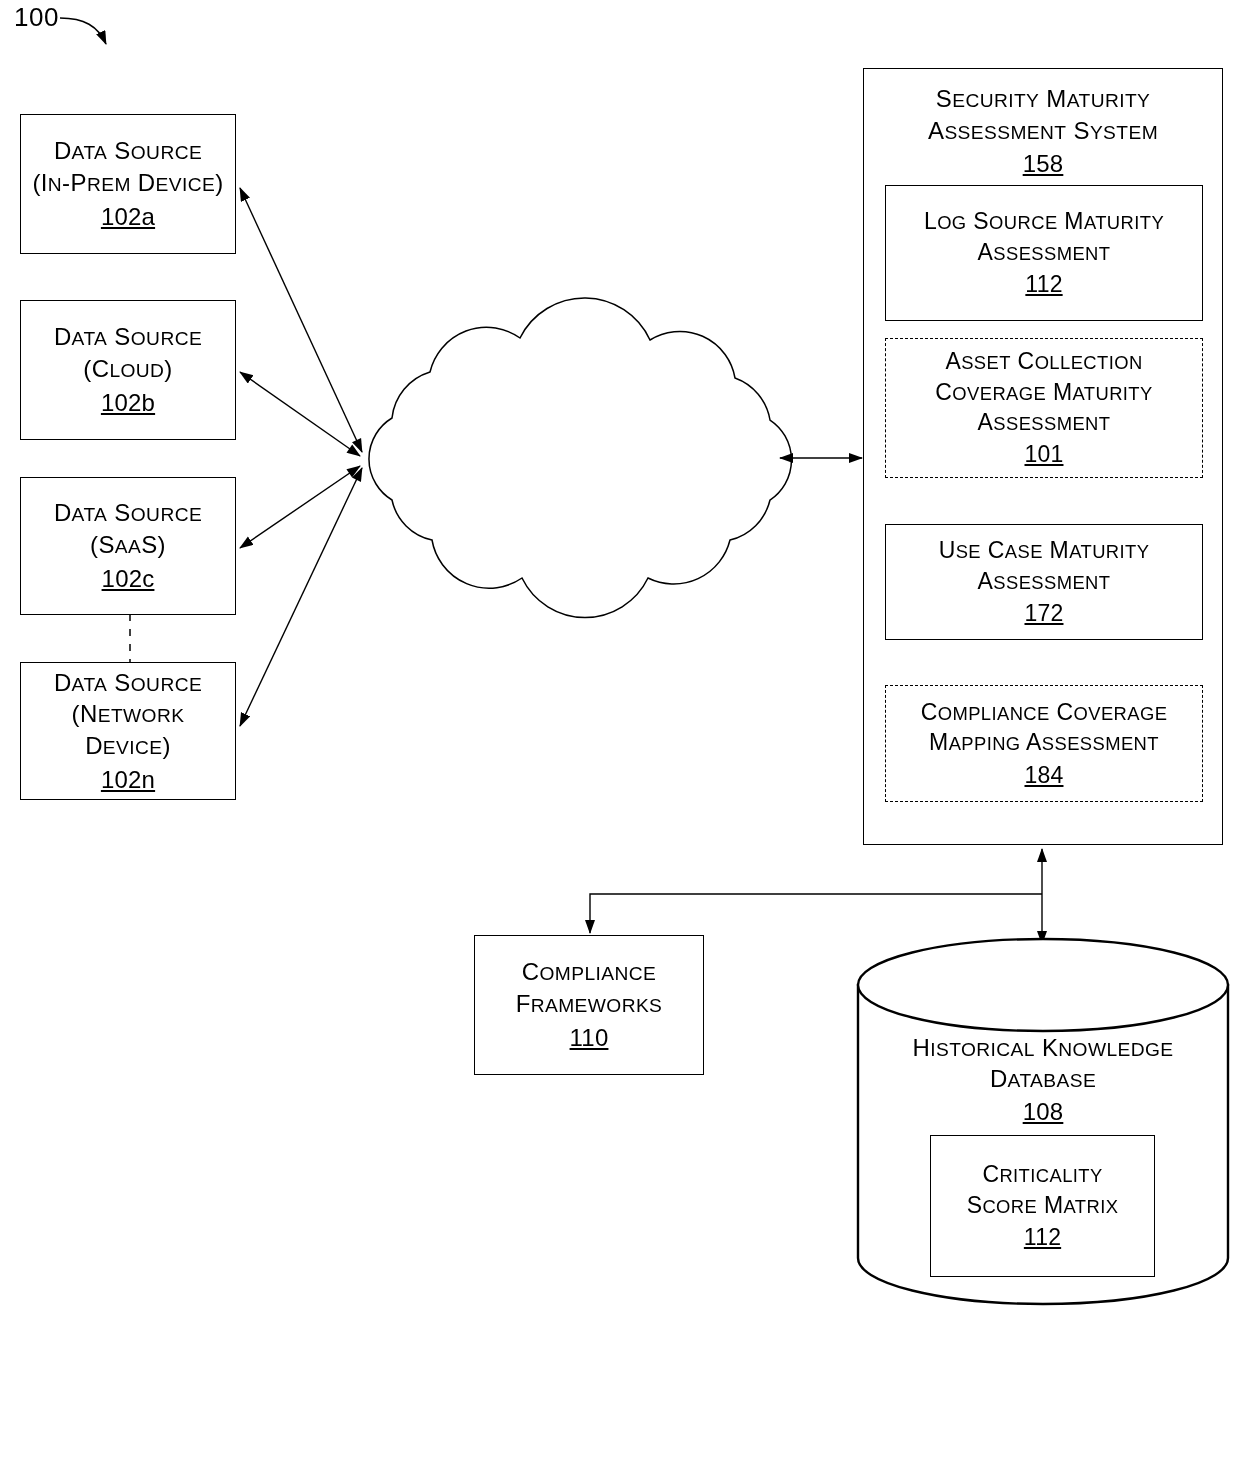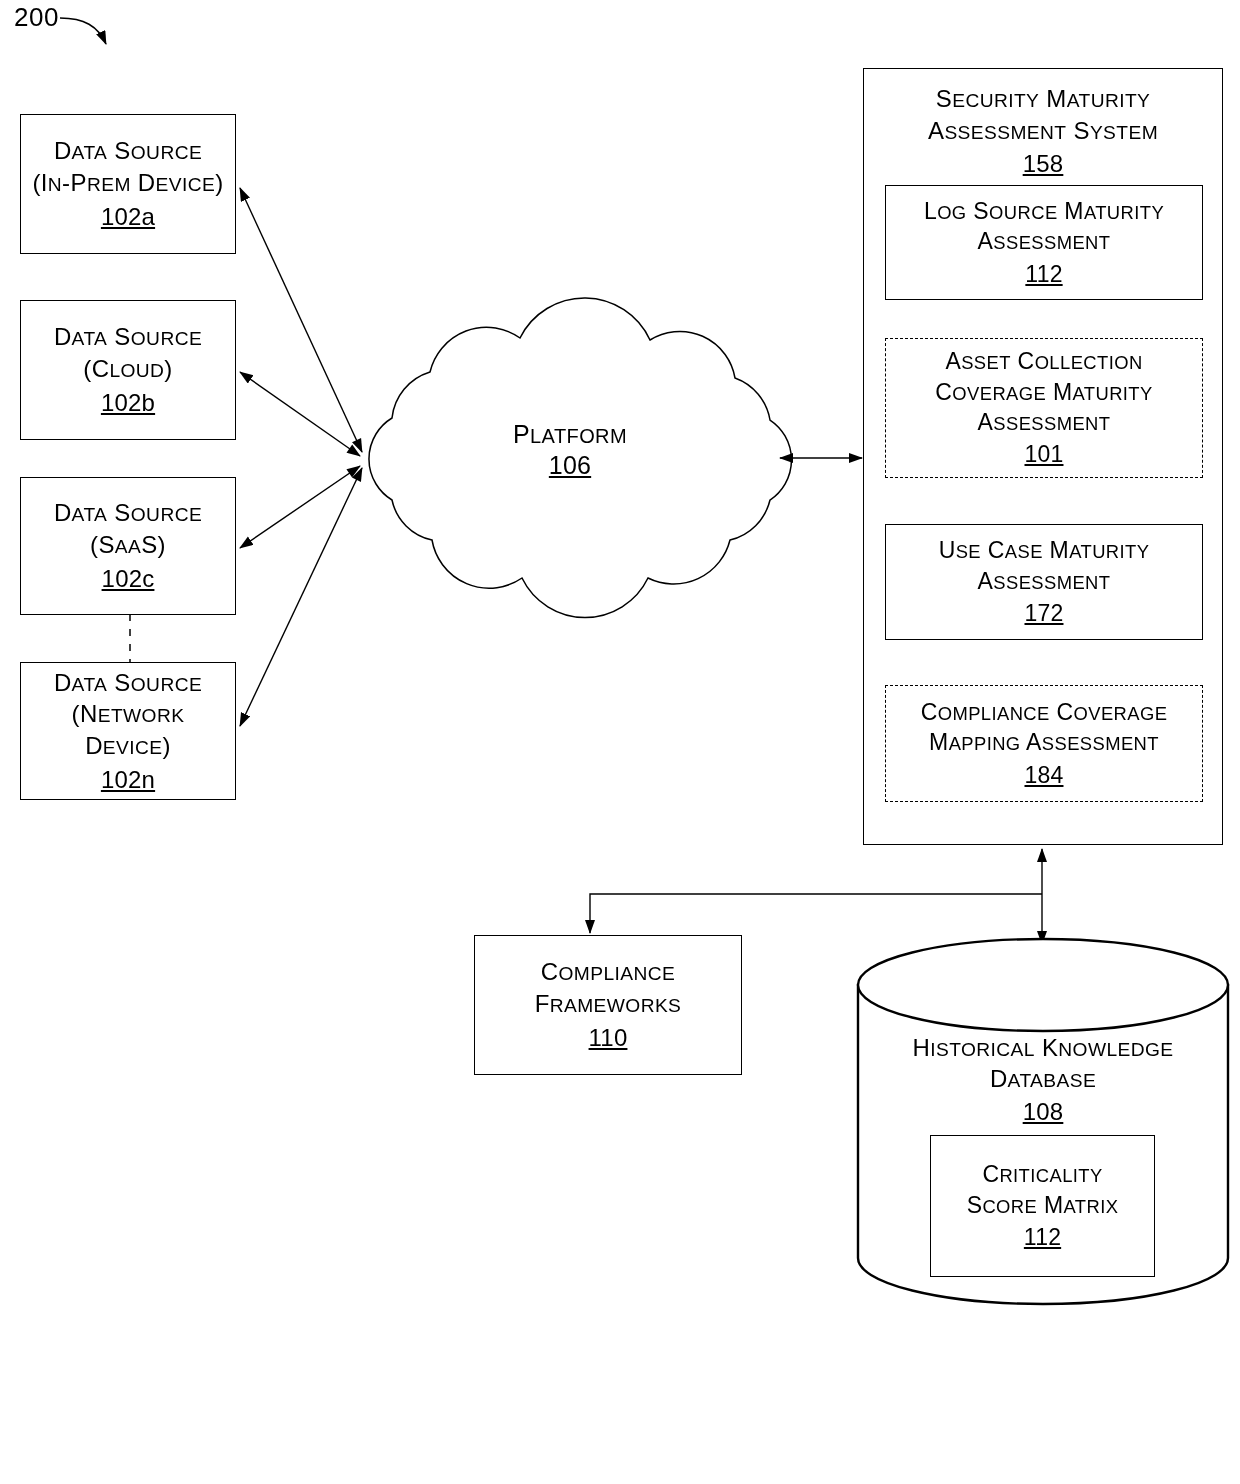--- a/index.html
+++ b/index.html
@@ -99,21 +99,21 @@
     font-size: 23px;
   }
   .inner-dashed { border-style: dashed; border-width: 1.3px; }
   .inner-solid  { border-width: 1.3px; }
 </style>
 </head>
 <body>
 
 <div id="page">
 
-  <div id="fig-number-100">200</div>
+  <div id="fig-number-100">100</div>
 
   <svg id="wires" viewBox="0 0 1240 1484">
     <defs>
       <marker id="ah" markerWidth="12" markerHeight="12" refX="10" refY="4" orient="auto" markerUnits="userSpaceOnUse">
         <path d="M0,0 L11,4 L0,8 z" fill="#000"></path>
       </marker>
       <marker id="ah-start" markerWidth="12" markerHeight="12" refX="1" refY="4" orient="auto" markerUnits="userSpaceOnUse">
         <path d="M11,0 L0,4 L11,8 z" fill="#000"></path>
       </marker>
       <marker id="ahs" markerWidth="16" markerHeight="16" refX="13" refY="5" orient="auto" markerUnits="userSpaceOnUse">
@@ -175,31 +175,27 @@
     <span class="ln ref">102c</span>
   </div>
 
   <div class="node" style="left:20px; top:662px; width:216px; height:138px; font-size:24px;">
     <span class="ln sc">D<span style="font-size:0.80em">A</span><span style="font-size:0.80em">T</span><span style="font-size:0.80em">A</span> S<span style="font-size:0.80em">O</span><span style="font-size:0.80em">U</span><span style="font-size:0.80em">R</span><span style="font-size:0.80em">C</span><span style="font-size:0.80em">E</span></span>
     <span class="ln sc">(N<span style="font-size:0.80em">E</span><span style="font-size:0.80em">T</span><span style="font-size:0.80em">W</span><span style="font-size:0.80em">O</span><span style="font-size:0.80em">R</span><span style="font-size:0.80em">K</span></span>
     <span class="ln sc">D<span style="font-size:0.80em">E</span><span style="font-size:0.80em">V</span><span style="font-size:0.80em">I</span><span style="font-size:0.80em">C</span><span style="font-size:0.80em">E</span>)</span>
     <span class="ln ref">102n</span>
   </div>
 
-  <div class="cloud-label">
-    <div class="ln sc">P<span style="font-size:0.80em">L</span><span style="font-size:0.80em">A</span><span style="font-size:0.80em">T</span><span style="font-size:0.80em">F</span><span style="font-size:0.80em">O</span><span style="font-size:0.80em">R</span><span style="font-size:0.80em">M</span></div>
-    <div class="ln ref">106</div>
-  </div>
 
   <div class="node" style="left:863px; top:68px; width:360px; height:777px; justify-content:flex-start; padding-top:14px; font-size:24px;">
     <span class="ln sc">S<span style="font-size:0.80em">E</span><span style="font-size:0.80em">C</span><span style="font-size:0.80em">U</span><span style="font-size:0.80em">R</span><span style="font-size:0.80em">I</span><span style="font-size:0.80em">T</span><span style="font-size:0.80em">Y</span> M<span style="font-size:0.80em">A</span><span style="font-size:0.80em">T</span><span style="font-size:0.80em">U</span><span style="font-size:0.80em">R</span><span style="font-size:0.80em">I</span><span style="font-size:0.80em">T</span><span style="font-size:0.80em">Y</span></span>
     <span class="ln sc">A<span style="font-size:0.80em">S</span><span style="font-size:0.80em">S</span><span style="font-size:0.80em">E</span><span style="font-size:0.80em">S</span><span style="font-size:0.80em">S</span><span style="font-size:0.80em">M</span><span style="font-size:0.80em">E</span><span style="font-size:0.80em">N</span><span style="font-size:0.80em">T</span> S<span style="font-size:0.80em">Y</span><span style="font-size:0.80em">S</span><span style="font-size:0.80em">T</span><span style="font-size:0.80em">E</span><span style="font-size:0.80em">M</span></span>
     <span class="ln ref">158</span>
 
-    <div class="node inner-solid" style="left:21px; top:116px; width:318px; height:115px; font-size:23px;">
+    <div class="node inner-solid" style="left:21px; top:116px; width:318px; height:136px; font-size:23px;">
       <span class="ln sc">L<span style="font-size:0.80em">O</span><span style="font-size:0.80em">G</span> S<span style="font-size:0.80em">O</span><span style="font-size:0.80em">U</span><span style="font-size:0.80em">R</span><span style="font-size:0.80em">C</span><span style="font-size:0.80em">E</span> M<span style="font-size:0.80em">A</span><span style="font-size:0.80em">T</span><span style="font-size:0.80em">U</span><span style="font-size:0.80em">R</span><span style="font-size:0.80em">I</span><span style="font-size:0.80em">T</span><span style="font-size:0.80em">Y</span></span>
       <span class="ln sc">A<span style="font-size:0.80em">S</span><span style="font-size:0.80em">S</span><span style="font-size:0.80em">E</span><span style="font-size:0.80em">S</span><span style="font-size:0.80em">S</span><span style="font-size:0.80em">M</span><span style="font-size:0.80em">E</span><span style="font-size:0.80em">N</span><span style="font-size:0.80em">T</span></span>
       <span class="ln ref">112</span>
     </div>
 
     <div class="node inner-dashed" style="left:21px; top:269px; width:318px; height:140px; font-size:23px;">
       <span class="ln sc">A<span style="font-size:0.80em">S</span><span style="font-size:0.80em">S</span><span style="font-size:0.80em">E</span><span style="font-size:0.80em">T</span> C<span style="font-size:0.80em">O</span><span style="font-size:0.80em">L</span><span style="font-size:0.80em">L</span><span style="font-size:0.80em">E</span><span style="font-size:0.80em">C</span><span style="font-size:0.80em">T</span><span style="font-size:0.80em">I</span><span style="font-size:0.80em">O</span><span style="font-size:0.80em">N</span></span>
       <span class="ln sc">C<span style="font-size:0.80em">O</span><span style="font-size:0.80em">V</span><span style="font-size:0.80em">E</span><span style="font-size:0.80em">R</span><span style="font-size:0.80em">A</span><span style="font-size:0.80em">G</span><span style="font-size:0.80em">E</span> M<span style="font-size:0.80em">A</span><span style="font-size:0.80em">T</span><span style="font-size:0.80em">U</span><span style="font-size:0.80em">R</span><span style="font-size:0.80em">I</span><span style="font-size:0.80em">T</span><span style="font-size:0.80em">Y</span></span>
       <span class="ln sc">A<span style="font-size:0.80em">S</span><span style="font-size:0.80em">S</span><span style="font-size:0.80em">E</span><span style="font-size:0.80em">S</span><span style="font-size:0.80em">S</span><span style="font-size:0.80em">M</span><span style="font-size:0.80em">E</span><span style="font-size:0.80em">N</span><span style="font-size:0.80em">T</span></span>
       <span class="ln ref">101</span>
@@ -211,21 +207,21 @@
       <span class="ln ref">172</span>
     </div>
 
     <div class="node inner-dashed" style="left:21px; top:616px; width:318px; height:117px; font-size:23px;">
       <span class="ln sc">C<span style="font-size:0.80em">O</span><span style="font-size:0.80em">M</span><span style="font-size:0.80em">P</span><span style="font-size:0.80em">L</span><span style="font-size:0.80em">I</span><span style="font-size:0.80em">A</span><span style="font-size:0.80em">N</span><span style="font-size:0.80em">C</span><span style="font-size:0.80em">E</span> C<span style="font-size:0.80em">O</span><span style="font-size:0.80em">V</span><span style="font-size:0.80em">E</span><span style="font-size:0.80em">R</span><span style="font-size:0.80em">A</span><span style="font-size:0.80em">G</span><span style="font-size:0.80em">E</span></span>
       <span class="ln sc">M<span style="font-size:0.80em">A</span><span style="font-size:0.80em">P</span><span style="font-size:0.80em">P</span><span style="font-size:0.80em">I</span><span style="font-size:0.80em">N</span><span style="font-size:0.80em">G</span> A<span style="font-size:0.80em">S</span><span style="font-size:0.80em">S</span><span style="font-size:0.80em">E</span><span style="font-size:0.80em">S</span><span style="font-size:0.80em">S</span><span style="font-size:0.80em">M</span><span style="font-size:0.80em">E</span><span style="font-size:0.80em">N</span><span style="font-size:0.80em">T</span></span>
       <span class="ln ref">184</span>
     </div>
   </div>
 
-  <div class="node" style="left:474px; top:935px; width:268px; height:140px; font-size:24px;">
+  <div class="node" style="left:474px; top:935px; width:230px; height:140px; font-size:24px;">
     <span class="ln sc">C<span style="font-size:0.80em">O</span><span style="font-size:0.80em">M</span><span style="font-size:0.80em">P</span><span style="font-size:0.80em">L</span><span style="font-size:0.80em">I</span><span style="font-size:0.80em">A</span><span style="font-size:0.80em">N</span><span style="font-size:0.80em">C</span><span style="font-size:0.80em">E</span></span>
     <span class="ln sc">F<span style="font-size:0.80em">R</span><span style="font-size:0.80em">A</span><span style="font-size:0.80em">M</span><span style="font-size:0.80em">E</span><span style="font-size:0.80em">W</span><span style="font-size:0.80em">O</span><span style="font-size:0.80em">R</span><span style="font-size:0.80em">K</span><span style="font-size:0.80em">S</span></span>
     <span class="ln ref">110</span>
   </div>
 
   <div id="db-text">
     <div class="ln sc">H<span style="font-size:0.80em">I</span><span style="font-size:0.80em">S</span><span style="font-size:0.80em">T</span><span style="font-size:0.80em">O</span><span style="font-size:0.80em">R</span><span style="font-size:0.80em">I</span><span style="font-size:0.80em">C</span><span style="font-size:0.80em">A</span><span style="font-size:0.80em">L</span> K<span style="font-size:0.80em">N</span><span style="font-size:0.80em">O</span><span style="font-size:0.80em">W</span><span style="font-size:0.80em">L</span><span style="font-size:0.80em">E</span><span style="font-size:0.80em">D</span><span style="font-size:0.80em">G</span><span style="font-size:0.80em">E</span></div>
     <div class="ln sc">D<span style="font-size:0.80em">A</span><span style="font-size:0.80em">T</span><span style="font-size:0.80em">A</span><span style="font-size:0.80em">B</span><span style="font-size:0.80em">A</span><span style="font-size:0.80em">S</span><span style="font-size:0.80em">E</span></div>
     <div class="ln ref">108</div>
   </div>

